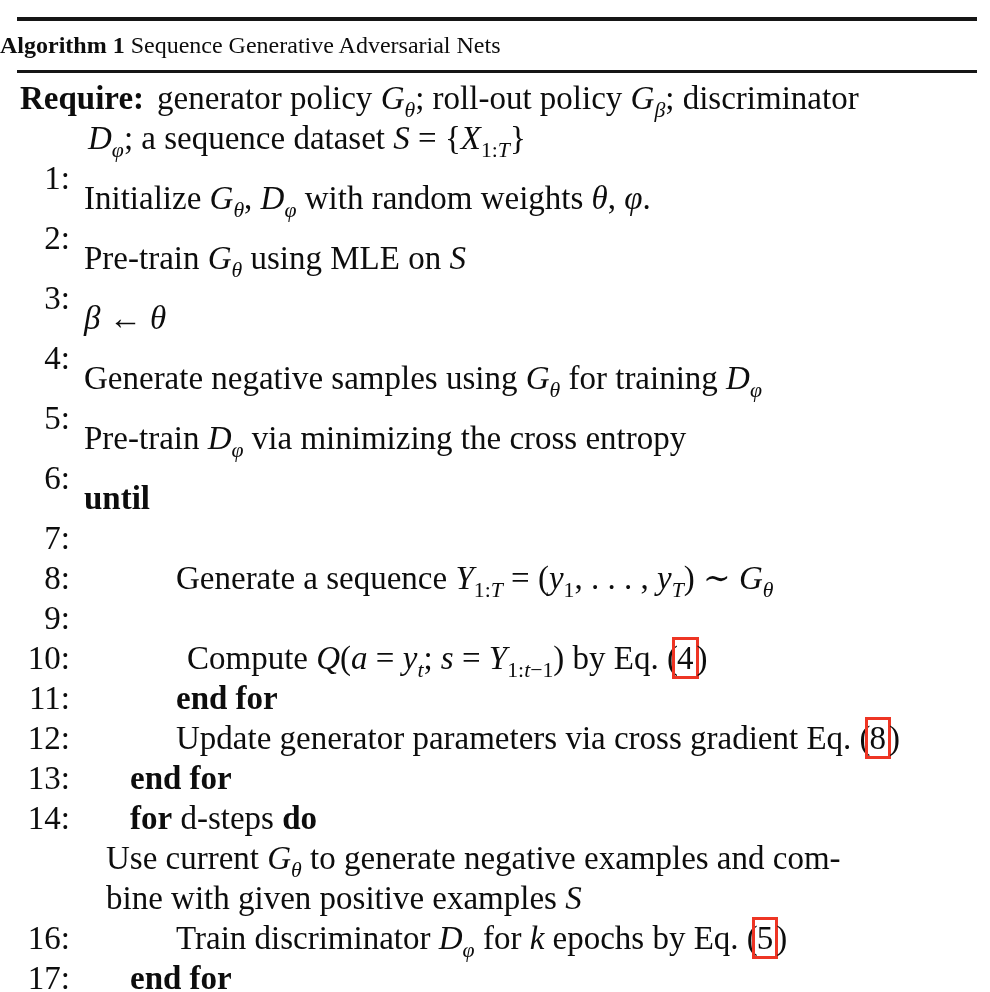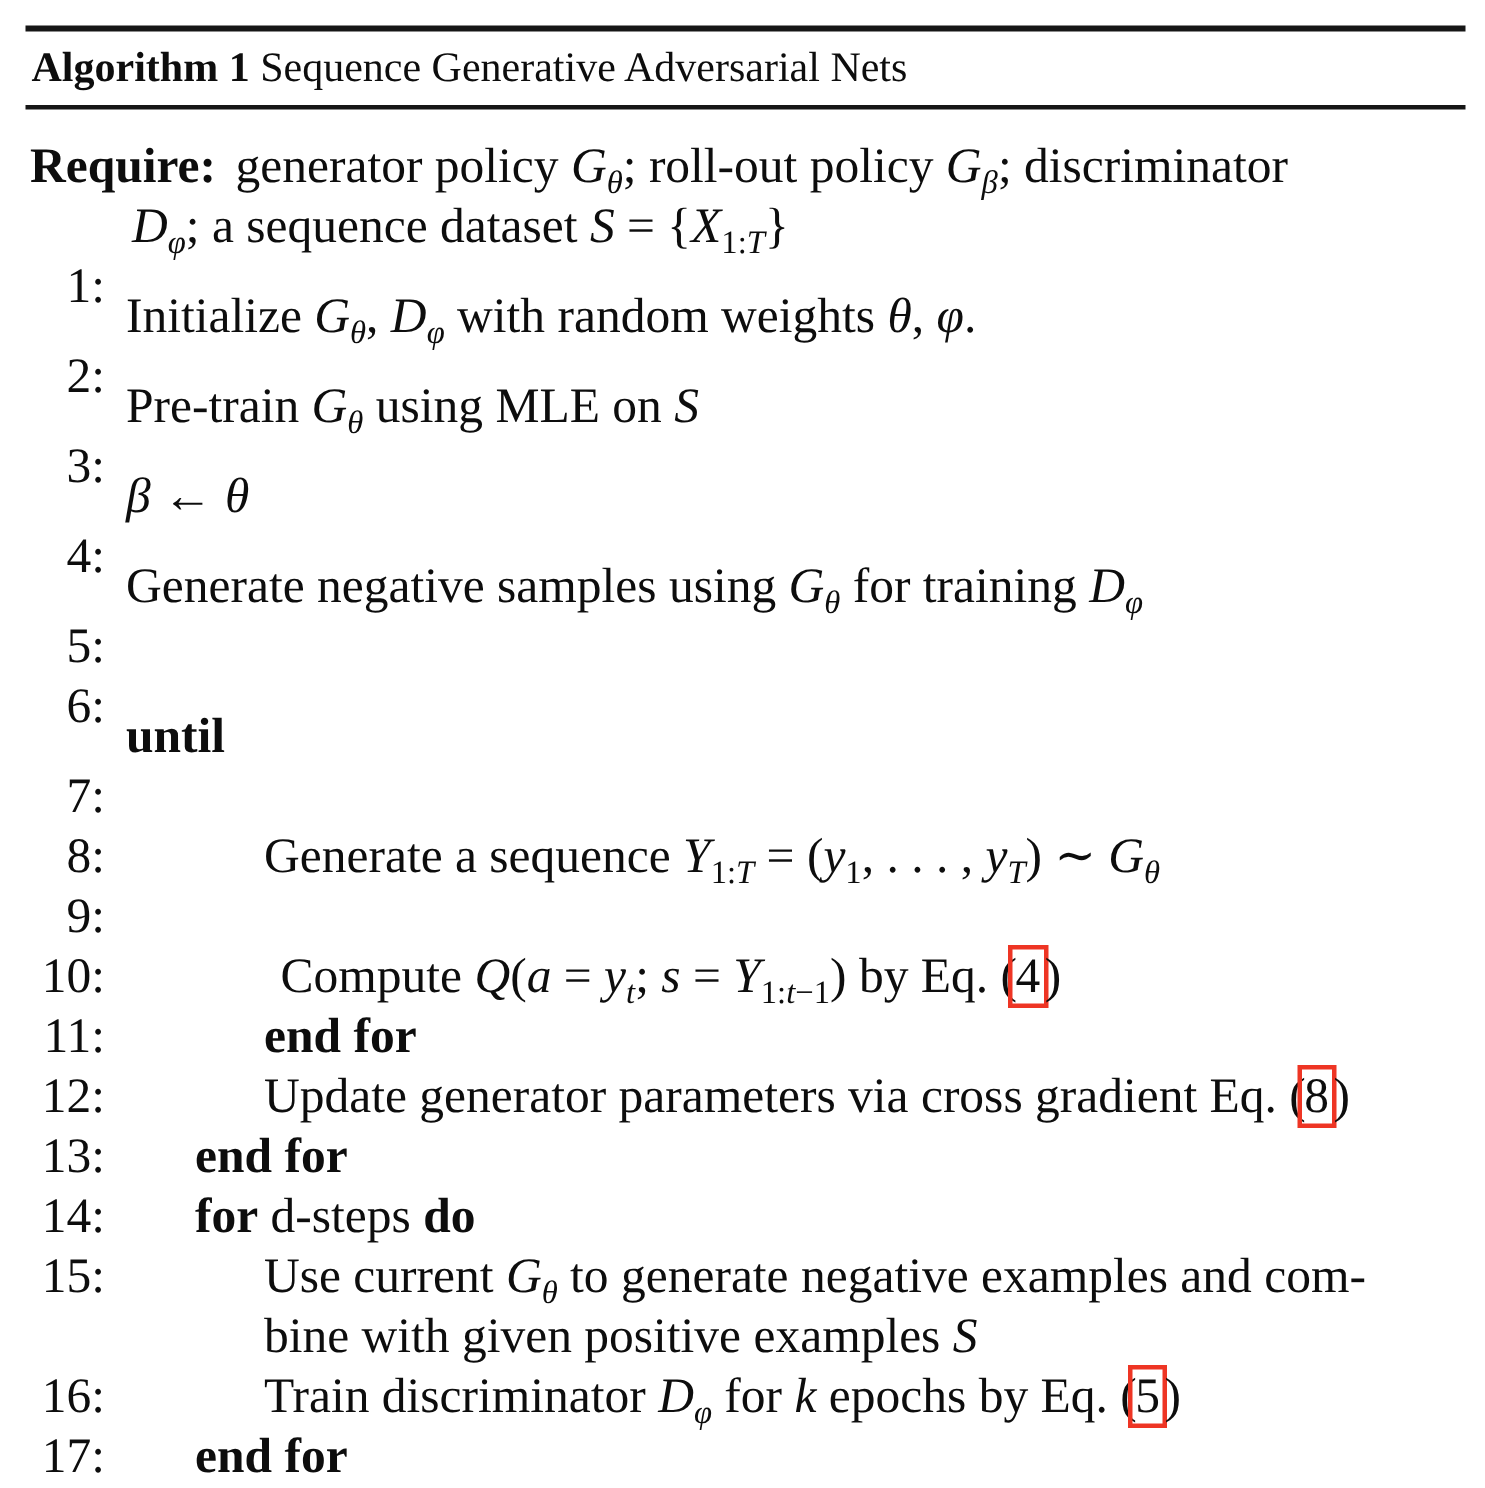--- a/index.html
+++ b/index.html
@@ -8,23 +8,23 @@
   html,body{margin:0;padding:0;}
   body{width:990px;height:992px;overflow:hidden;background:var(--bg);}
   .page{
     width:990px;height:992px;background:var(--bg);color:var(--ink);
     font-family:"Liberation Serif","DejaVu Serif",serif;overflow:hidden;
   }
   .rule{margin-left:17px;margin-right:13px;background:var(--rule);}
   .rule-top{height:4px;margin-top:17px;}
   .rule-mid{height:3px;}
   .rule-bottom{height:4px;margin-top:6px;}
-  .title-row{font-size:28px;line-height:49px;padding-left:21px;white-space:nowrap;}
+  .title-row{font-size:24px;line-height:49px;white-space:nowrap;}
   .title-kw{font-weight:bold;}
-  .require-block{font-size:33px;line-height:40px;padding:18px 14px 0 88px;text-indent:-68px;white-space:nowrap;}
+  .require-block{font-size:33px;line-height:40px;padding:5px 14px 0 88px;text-indent:-68px;white-space:nowrap;}
   .req-kw{font-weight:bold;margin-right:13px;}
   .algo-body{}
   .algo-line{font-size:33px;line-height:40px;white-space:nowrap;display:flex;}
   .lineno{flex:0 0 70px;text-align:right;}
   .ind-0{margin-left:14px;margin-top:20px;}
   .ind-1{margin-left:60px;}
   .ind-2{margin-left:106px;}
   .ind-3{margin-left:117px;}
   .seg-r{}
   .seg-b{font-weight:bold;}
@@ -60,20 +60,21 @@
       <div class="algo-line">
         <span class="lineno">3:</span>
         <span class="linetext ind-0"><span class="seg-i">β</span><span class="seg-r"> ← </span><span class="seg-i">θ</span></span>
       </div>
       <div class="algo-line">
         <span class="lineno">4:</span>
         <span class="linetext ind-0"><span class="seg-r">Generate negative samples using </span><span class="seg-i">G</span><sub class="seg-sub">θ</sub><span class="seg-r"> for training </span><span class="seg-i">D</span><sub class="seg-sub">φ</sub></span>
       </div>
       <div class="algo-line">
         <span class="lineno">5:</span>
+        <span class="linetext ind-0"><span class="seg-r">Pre-train </span><span class="seg-i">D</span><sub class="seg-sub">φ</sub><span class="seg-r"> via minimizing the cross entropy</span></span>
       </div>
       <div class="algo-line">
         <span class="lineno">6:</span>
         <span class="linetext ind-0"><span class="seg-b">until</span></span>
       </div>
       <div class="algo-line">
         <span class="lineno">7:</span>
       </div>
       <div class="algo-line">
         <span class="lineno">8:</span>
@@ -96,21 +97,20 @@
       </div>
       <div class="algo-line">
         <span class="lineno">13:</span>
         <span class="linetext ind-1"><span class="seg-b">end for</span></span>
       </div>
       <div class="algo-line">
         <span class="lineno">14:</span>
         <span class="linetext ind-1"><span class="seg-b">for</span><span class="seg-r"> d-steps </span><span class="seg-b">do</span></span>
       </div>
       <div class="algo-line">
-        <span class="lineno">15:</span>
         <span class="linetext ind-2"><span class="seg-r">Use current </span><span class="seg-i">G</span><sub class="seg-sub">θ</sub><span class="seg-r"> to generate negative examples and com-</span><br><span class="seg-r">bine with given positive examples </span><span class="seg-i">S</span></span>
       </div>
       <div class="algo-line">
         <span class="lineno">16:</span>
         <span class="linetext ind-2"><span class="seg-r">Train discriminator </span><span class="seg-i">D</span><sub class="seg-sub">φ</sub><span class="seg-r"> for </span><span class="seg-i">k</span><span class="seg-r"> epochs by Eq. (</span><span class="seg-box">5</span><span class="seg-r">)</span></span>
       </div>
       <div class="algo-line">
         <span class="lineno">17:</span>
         <span class="linetext ind-1"><span class="seg-b">end for</span></span>
       </div>

